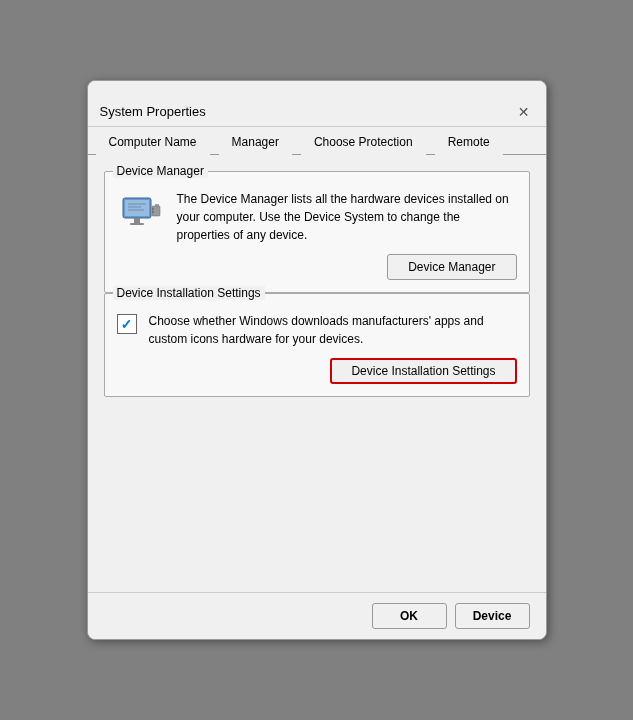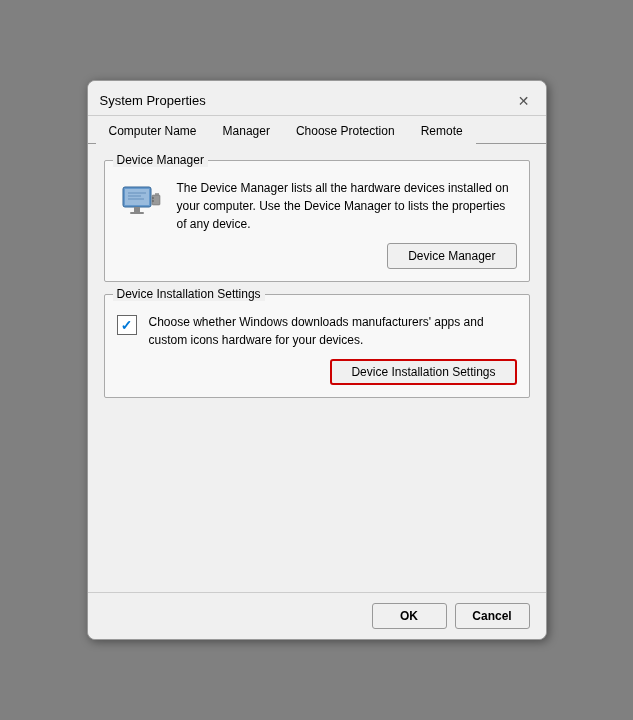--- a/index.html
+++ b/index.html
@@ -23,21 +23,21 @@
       width: 460px;
       min-height: 560px;
       box-shadow: 2px 2px 10px rgba(0,0,0,0.4);
       display: flex;
       flex-direction: column;
     }
 
     .title-bar {
       background: #f0f0f0;
       border-bottom: 1px solid #ccc;
-      padding: 10px 12px 0 12px;
+      padding: 21px 12px 0 12px;
       border-radius: 8px 8px 0 0;
       display: flex;
       align-items: center;
       justify-content: space-between;
     }
 
     .title-text {
       font-size: 13px;
       font-weight: normal;
       color: #000;
@@ -58,21 +58,21 @@
       border: none;
       font-family: inherit;
       margin-bottom: 4px;
     }
 
     .tabs {
       display: flex;
       background: #f0f0f0;
       padding: 0 8px;
       border-bottom: 1px solid #999;
-      gap: 0;
+      gap: 9px;
     }
 
     .tab {
       padding: 6px 12px;
       cursor: pointer;
       font-size: 12px;
       border: 1px solid transparent;
       border-bottom: none;
       border-radius: 4px 4px 0 0;
       position: relative;
@@ -84,21 +84,20 @@
       background: #f0f0f0;
       border-color: #999 #999 transparent #999;
       z-index: 1;
     }
 
     .content {
       padding: 16px;
       flex: 1;
       display: flex;
       flex-direction: column;
-      gap: 12px;
       align-items: center;
     }
 
     .section-box {
       border: 1px solid #aaa;
       background: #f8f8f8;
       padding: 12px;
       border-radius: 2px;
       position: relative;
     }
@@ -257,21 +256,21 @@
             <line x1="35" y1="17" x2="33" y2="17" stroke="#555" stroke-width="1"></line>
             <line x1="35" y1="20" x2="33" y2="20" stroke="#555" stroke-width="1"></line>
             <line x1="37" y1="14" x2="37" y2="12" stroke="#555" stroke-width="1"></line>
             <line x1="39" y1="14" x2="39" y2="12" stroke="#555" stroke-width="1"></line>
 
             <line x1="9" y1="12" x2="27" y2="12" stroke="#336699" stroke-width="1" opacity="0.5"></line>
             <line x1="9" y1="15" x2="22" y2="15" stroke="#336699" stroke-width="1" opacity="0.5"></line>
             <line x1="9" y1="18" x2="25" y2="18" stroke="#336699" stroke-width="1" opacity="0.5"></line>
           </svg>
         </div>
-        <p class="section-text">The Device Manager lists all the hardware devices installed on your computer. Use the Device Manager to lists the properties of any device.</p>
+        <p class="section-text">The Device Manager lists all the hardware devices installed on your computer. Use the Device System to change the properties of any device.</p>
       </div>
       <div class="section-button-row">
         <button class="win-button">Device Manager</button>
       </div>
     </div>
 
     <div class="section-box">
       <span class="section-label">Device Installation Settings</span>
       <div class="section-inner">
 
@@ -284,16 +283,16 @@
         <button class="win-button highlighted">Device Installation Settings</button>
       </div>
     </div>
 
     <div class="spacer"></div>
 
   </div>
 
   <div class="footer">
     <button class="footer-btn">OK</button>
-    <button class="footer-btn">Cancel</button>
+    <button class="footer-btn">Device</button>
   </div>
 
 </div>
 
 </body></html>

